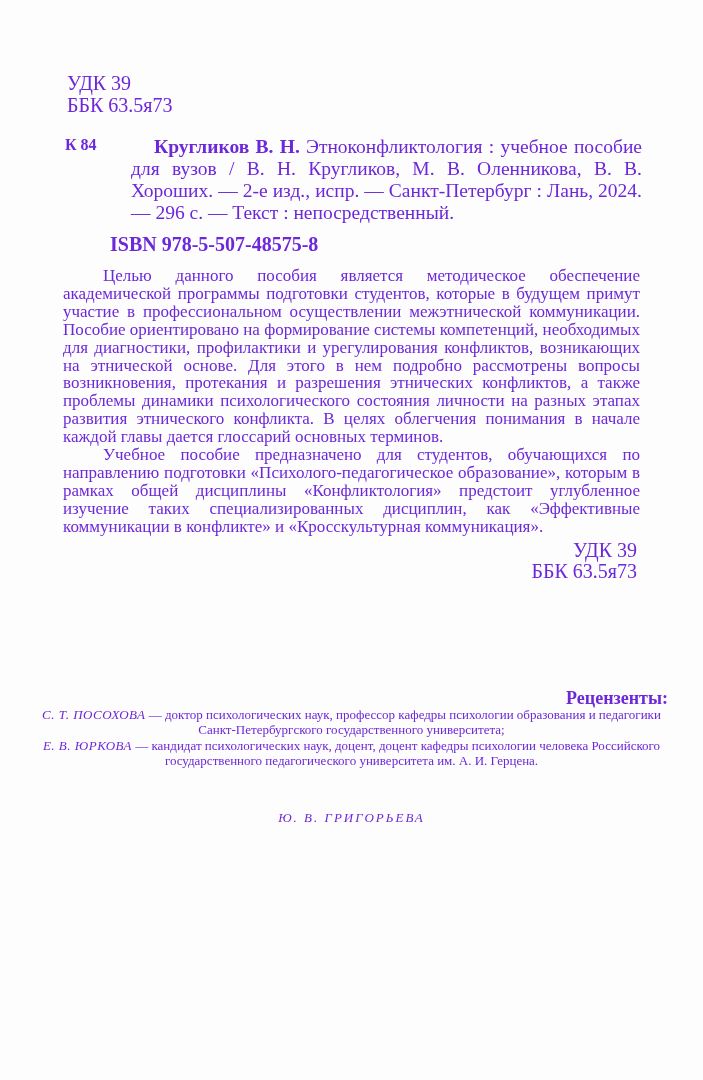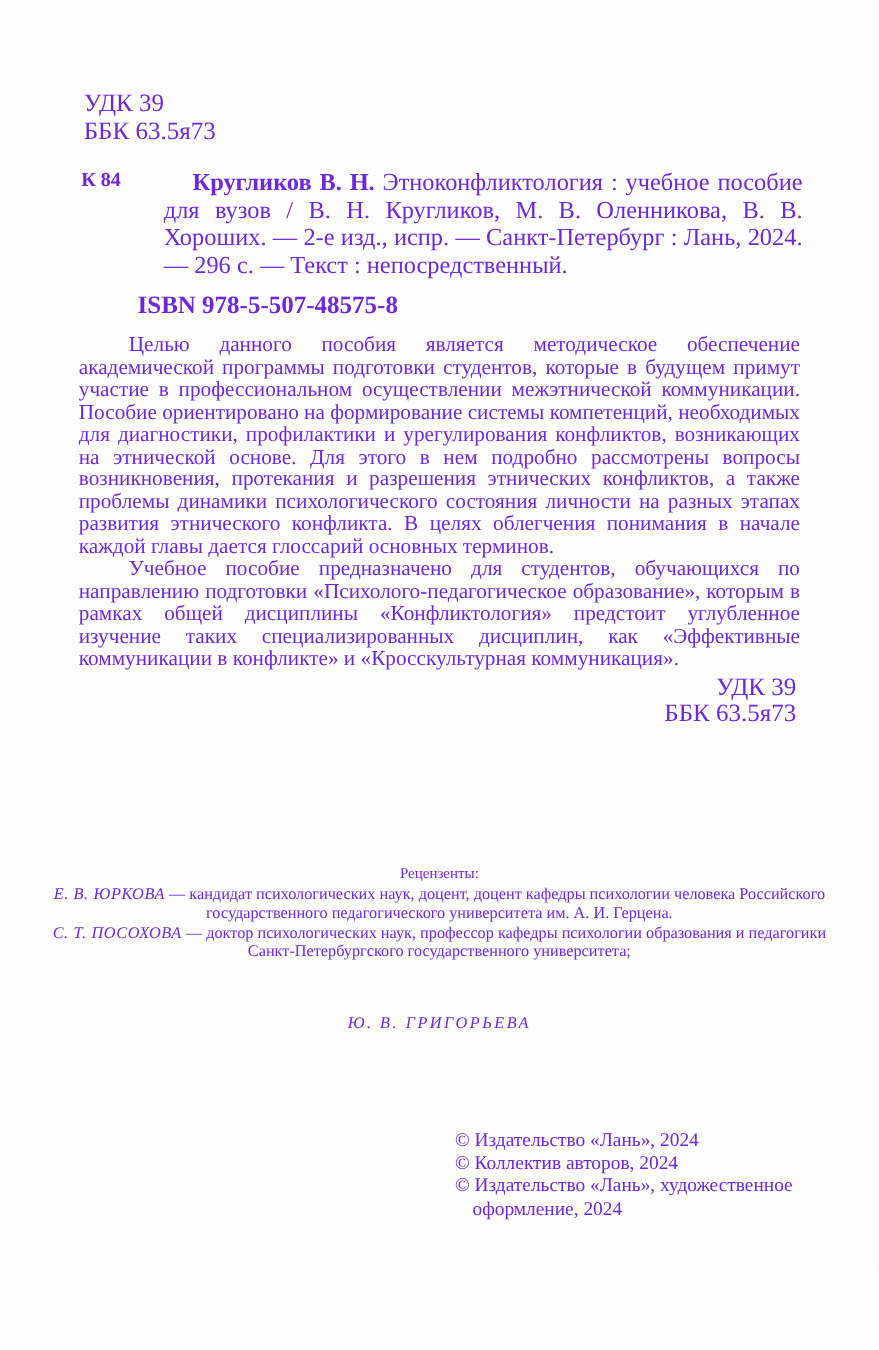--- a/index.html
+++ b/index.html
@@ -74,21 +74,21 @@
   
   .reviewers {
     position: absolute;
     left: 35px;
     top: 691px;
     width: 633px;
     text-align: center;
     font-size: 13px;
     line-height: 15.6px;
   }
-  .reviewers-heading { font-weight: normal; font-size: 12px; }
+  .reviewers-heading { font-weight: bold; font-size: 18px; text-align: right; }
   .reviewer-name { font-style: italic; letter-spacing: 0.5px; }
   
   .cover {
     position: absolute;
     left: 0;
     top: 811px;
     width: 703px;
     text-align: center;
     line-height: 13.5px;
   }
@@ -131,27 +131,22 @@
     <p>Учебное пособие предназначено для студентов, обучающихся по направлению подготовки «Психолого-педагогическое образование», которым в рамках общей дисциплины «Конфликтология» предстоит углубленное изучение таких специализированных дисциплин, как «Эффективные коммуникации в конфликте» и «Кросскультурная коммуникация».</p>
   </div>
 
   <div class="codes-bottom">
     <div>УДК 39</div>
     <div>ББК 63.5я73</div>
   </div>
 
   <div class="reviewers">
     <div class="reviewers-heading">Рецензенты:</div>
+    <div class="reviewer"><span class="reviewer-name">С. Т. ПОСОХОВА</span><span> — доктор психологических наук, профессор кафедры психологии образования и педагогики Санкт-Петербургского государственного университета;</span></div>
     <div class="reviewer"><span class="reviewer-name">Е. В. ЮРКОВА</span><span> — кандидат психологических наук, доцент, доцент кафедры психологии человека Российского государственного педагогического университета им. А. И. Герцена.</span></div>
-    <div class="reviewer"><span class="reviewer-name">С. Т. ПОСОХОВА</span><span> — доктор психологических наук, профессор кафедры психологии образования и педагогики Санкт-Петербургского государственного университета;</span></div>
   </div>
 
   <div class="cover">
     <div class="cover-name">Ю. В. ГРИГОРЬЕВА</div>
   </div>
 
-  <div class="copyright">
-    <p>© Издательство «Лань», 2024</p>
-    <p>© Коллектив авторов, 2024</p>
-    <p>© Издательство «Лань», художественное оформление, 2024</p>
-  </div>
 
 </div>
 
 </body></html>

